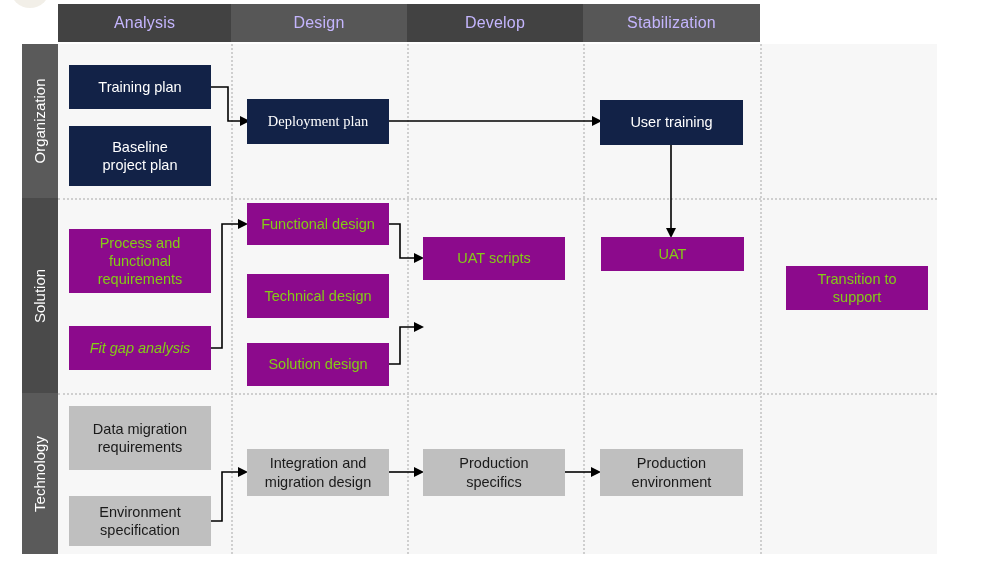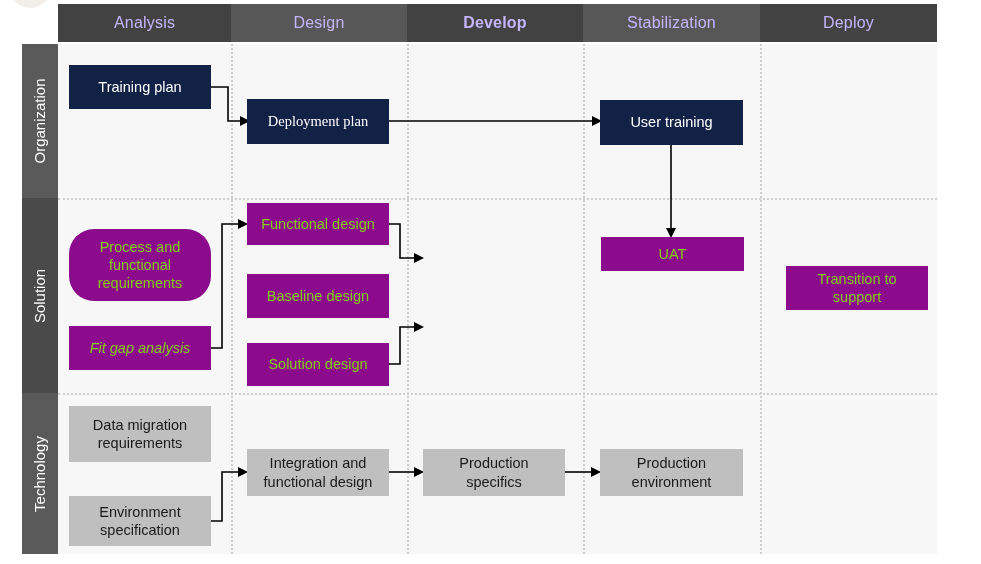--- a/index.html
+++ b/index.html
@@ -124,23 +124,22 @@
 <div id="canvas">
 
   <div class="top-artifact"></div>
 
   <div class="lane-body" style="top:44px;height:154px;"></div>
   <div class="lane-body" style="top:198px;height:195px;"></div>
   <div class="lane-body" style="top:393px;height:161px;"></div>
 
   <div class="col-header hdr-dark" style="left:58px;width:173px;">Analysis</div>
   <div class="col-header hdr-light" style="left:231px;width:176px;">Design</div>
-  <div class="col-header hdr-dark" style="left:407px;width:176px;font-weight:bold;">Develop</div>
+  <div class="col-header hdr-dark" style="left:407px;width:176px;">Develop</div>
   <div class="col-header hdr-light" style="left:583px;width:177px;">Stabilization</div>
-  <div class="col-header hdr-dark" style="left:760px;width:177px;">Deploy</div>
 
   <div class="lane-label lane-light" style="top:44px;height:154px;">
     <span>Organization</span>
   </div>
   <div class="lane-label lane-dark" style="top:198px;height:195px;">
     <span>Solution</span>
   </div>
   <div class="lane-label lane-light" style="top:393px;height:161px;">
     <span>Technology</span>
   </div>
@@ -177,52 +176,55 @@
 
     <line x1="389" y1="472" x2="414" y2="472"></line>
     <polygon points="414,467 424,472 414,477"></polygon>
 
     <line x1="565" y1="472" x2="591" y2="472"></line>
     <polygon points="591,467 601,472 591,477"></polygon>
   </svg>
 
   <div class="box box-navy" style="left:69px;top:65px;width:142px;height:44px;">Training plan</div>
 
+  <div class="box box-navy" style="left:69px;top:126px;width:142px;height:60px;">Baseline
+project plan</div>
 
   <div class="box box-navy" style="left:247px;top:99px;width:142px;height:45px;font-family:Liberation Serif, serif;">Deployment plan</div>
 
   <div class="box box-navy" style="left:600px;top:100px;width:143px;height:45px;">User training</div>
 
-  <div class="box box-purple" style="left:69px;top:229px;width:142px;height:72px;border-radius:25px;">Process and
+  <div class="box box-purple" style="left:69px;top:229px;width:142px;height:64px;">Process and
 functional
 requirements</div>
 
   <div class="box box-purple" style="left:69px;top:326px;width:142px;height:44px;font-style:italic;">Fit gap analysis</div>
 
   <div class="box box-purple" style="left:247px;top:203px;width:142px;height:42px;">Functional design</div>
 
-  <div class="box box-purple" style="left:247px;top:274px;width:142px;height:44px;">Baseline design</div>
+  <div class="box box-purple" style="left:247px;top:274px;width:142px;height:44px;">Technical design</div>
 
   <div class="box box-purple" style="left:247px;top:343px;width:142px;height:43px;">Solution design</div>
 
+  <div class="box box-purple" style="left:423px;top:237px;width:142px;height:43px;">UAT scripts</div>
 
 
   <div class="box box-purple" style="left:601px;top:237px;width:143px;height:34px;">UAT</div>
 
   <div class="box box-purple" style="left:786px;top:266px;width:142px;height:44px;">Transition to
 support</div>
 
-  <div class="box box-gray" style="left:69px;top:406px;width:142px;height:56px;">Data migration
+  <div class="box box-gray" style="left:69px;top:406px;width:142px;height:64px;">Data migration
 requirements</div>
 
   <div class="box box-gray" style="left:69px;top:496px;width:142px;height:50px;">Environment
 specification</div>
 
   <div class="box box-gray" style="left:247px;top:449px;width:142px;height:47px;">Integration and
-functional design</div>
+migration design</div>
 
   <div class="box box-gray" style="left:423px;top:449px;width:142px;height:47px;">Production
 specifics</div>
 
   <div class="box box-gray" style="left:600px;top:449px;width:143px;height:47px;">Production
 environment</div>
 
 </div>
 
 </body></html>

